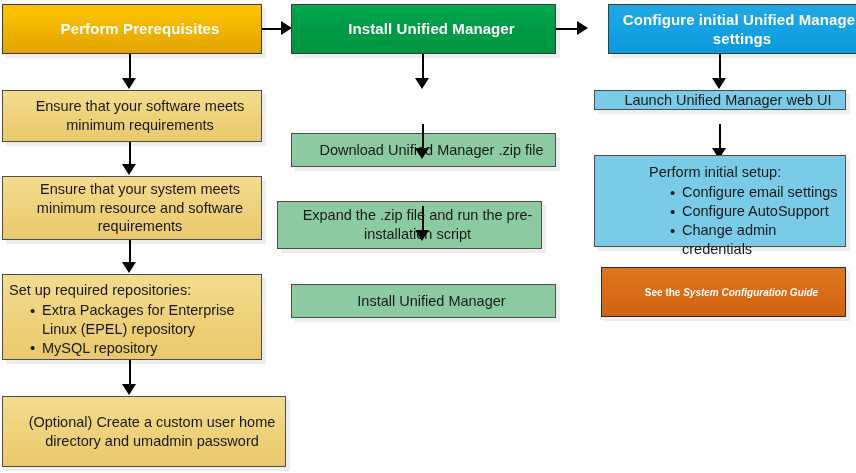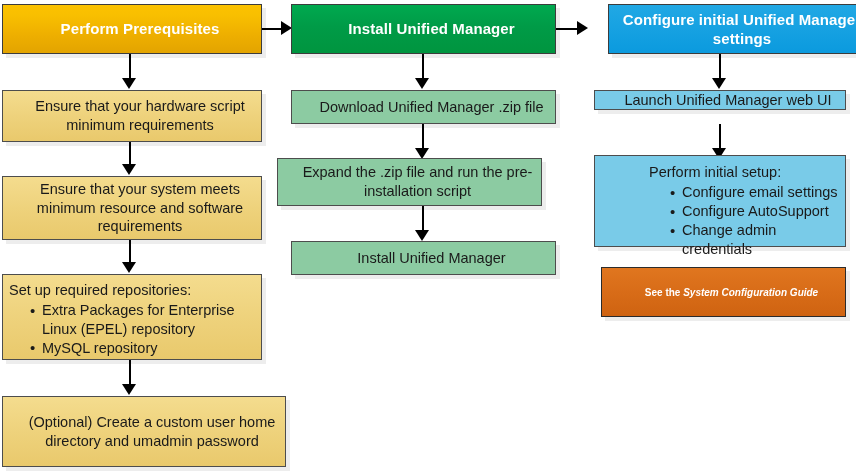--- a/index.html
+++ b/index.html
@@ -44,21 +44,21 @@
     text-align: center;
     border: 1px solid #3c3c3c;
     letter-spacing: 0.1px;
   }
   .stage-gold  { background: linear-gradient(180deg,#fcc200 0%, #f8bf00 22%, #eeaf00 62%, #e3a400 100%); }
   .stage-green { background: linear-gradient(180deg,#00a94f 0%, #009b47 45%, #00953f 100%); }
   .stage-blue  { background: linear-gradient(180deg,#21a8e4 0%, #17a2e2 45%, #0b9ade 100%); margin-left: 14px; }
 
   
   .step-gold  { background: linear-gradient(180deg,#f4dc8e 0%, #eed27c 50%, #e9c96c 100%); }
-  .step-green { background: #88ccа0; }
+  .step-green { background: #88ccа0; margin-top: 43px; }
   .step-green { background: linear-gradient(180deg,#93ceа8 0%, #8acba0 100%); }
   .step-green { background: #8ccba2; }
   .step-blue  { background: #79cbe8; }
 
   
   .callout {
     background: linear-gradient(180deg,#e0761f 0%, #d86c18 50%, #cf6311 100%);
     color: #ffffff;
     font-weight: bold;
     font-size: 10px;
@@ -120,21 +120,21 @@
 <div id="diagram">
 
   <div class="node stage stage-gold" style="left:2px; top:4px; width:260px; height:50px;">
     <span class="txt center">Perform Prerequisites</span>
   </div>
 
   <div class="vline" style="left:129px; top:54px;  height:26px;"></div>
   <div class="arrow-down" style="left:122px; top:78px;"></div>
 
   <div class="node step-gold" style="left:2px; top:90px; width:260px; height:52px;">
-    <span class="txt center">Ensure that your hardware script minimum requirements</span>
+    <span class="txt center">Ensure that your software meets minimum requirements</span>
   </div>
 
   <div class="vline" style="left:129px; top:142px; height:24px;"></div>
   <div class="arrow-down" style="left:122px; top:164px;"></div>
 
   <div class="node step-gold" style="left:2px; top:176px; width:260px; height:64px;">
     <span class="txt center">Ensure that your system meets minimum resource and software requirements</span>
   </div>
 
   <div class="vline" style="left:129px; top:240px; height:24px;"></div>

